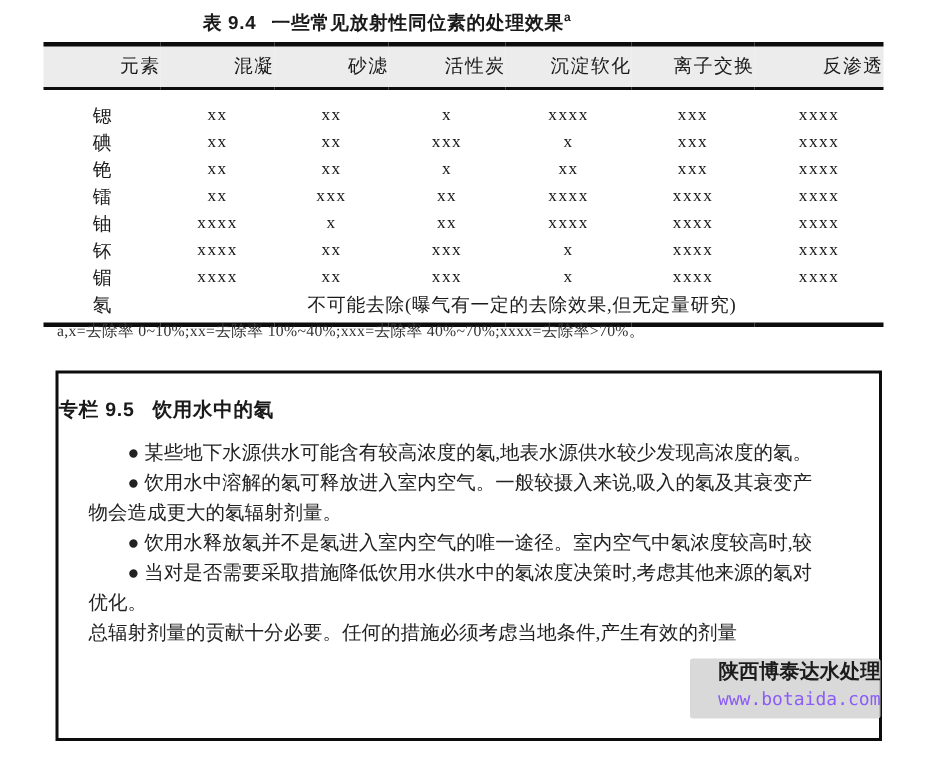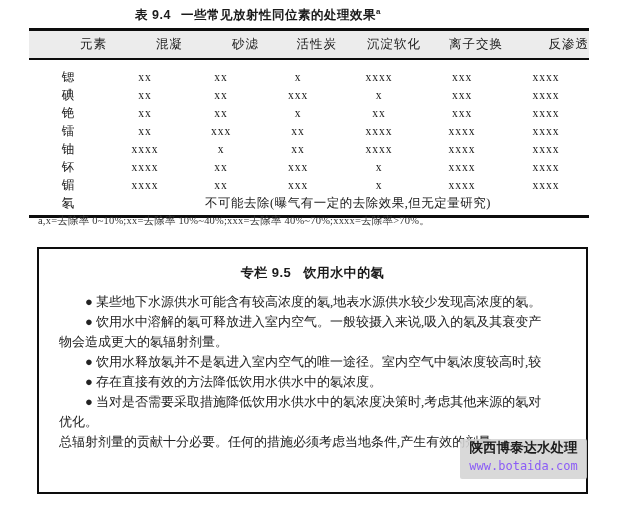--- a/index.html
+++ b/index.html
@@ -52,40 +52,40 @@
   }
   
   .info-box{
     position:absolute;left:37px;top:247px;
     width:547px;height:243px;
     border:2px solid #0d0d0d;
     background:#ffffff;
   }
   .box-title{
     margin-top:15px;
-    text-align:center;
+    text-align:left;
     font-family:"Liberation Sans", sans-serif;
     font-weight:bold;font-size:13px;
     letter-spacing:0.5px;
   }
   .box-title .lbl{margin-right:12px;}
   .box-body{
     margin:10px 20px 0 20px;
     font-size:13px;line-height:20px;
     color:#222;
   }
   .box-line{white-space:nowrap;}
   .box-line.first{text-indent:2em;}
   
   .watermark{
     position:absolute;left:460px;top:439px;
     width:127px;height:40px;
     background:rgba(212,212,212,0.88);
     border-radius:2px;
-    text-align:center;
+    text-align:right;
     line-height:1.4;
   }
   .wm-name{
     font-size:13.5px;font-weight:bold;color:#1c1c1c;
     font-family:"Liberation Serif", serif;
     white-space:nowrap;
   }
   .wm-url{
     font-size:12px;color:#8b5cf6;
     font-family:"DejaVu Sans Mono", monospace;
@@ -195,21 +195,20 @@
 
 <div class="info-box">
   <div class="box-title">
     <span class="lbl">专栏 9.5</span><span>饮用水中的氡</span>
   </div>
   <div class="box-body">
     <div class="box-line first">● 某些地下水源供水可能含有较高浓度的氡,地表水源供水较少发现高浓度的氡。</div>
     <div class="box-line first">● 饮用水中溶解的氡可释放进入室内空气。一般较摄入来说,吸入的氡及其衰变产</div>
     <div class="box-line">物会造成更大的氡辐射剂量。</div>
     <div class="box-line first">● 饮用水释放氡并不是氡进入室内空气的唯一途径。室内空气中氡浓度较高时,较</div>
-    <div class="box-line first">● 存在直接有效的方法降低饮用水供水中的氡浓度。</div>
     <div class="box-line first">● 当对是否需要采取措施降低饮用水供水中的氡浓度决策时,考虑其他来源的氡对</div>
     <div class="box-line">优化。</div>
     <div class="box-line">总辐射剂量的贡献十分必要。任何的措施必须考虑当地条件,产生有效的剂量</div>
   </div>
 </div>
 
 <div class="watermark">
   <div class="wm-name">陕西博泰达水处理</div>
   <div class="wm-url">www.botaida.com</div>
 </div>

